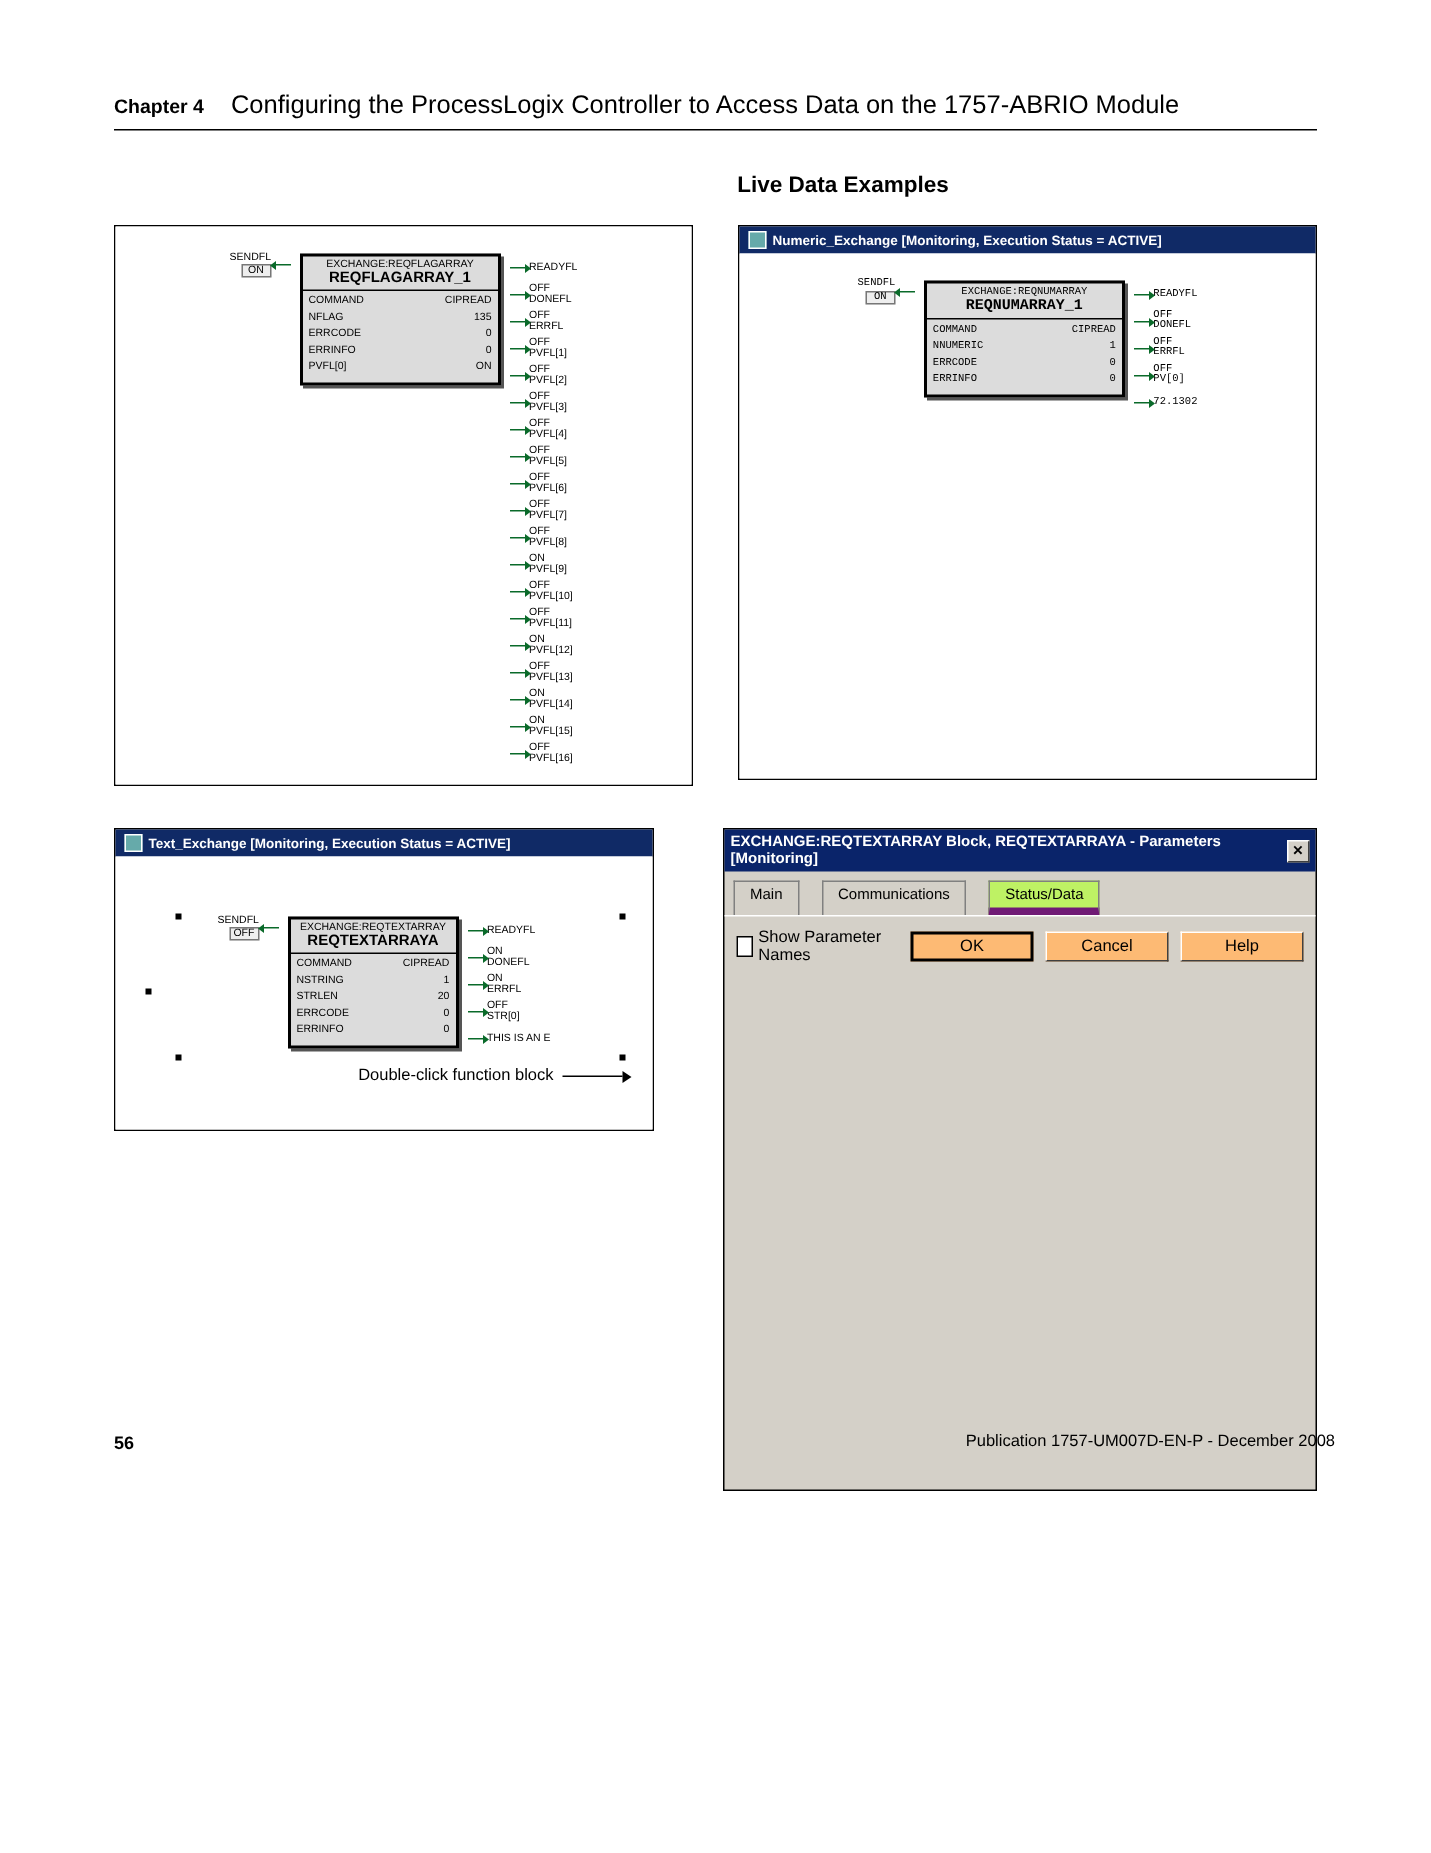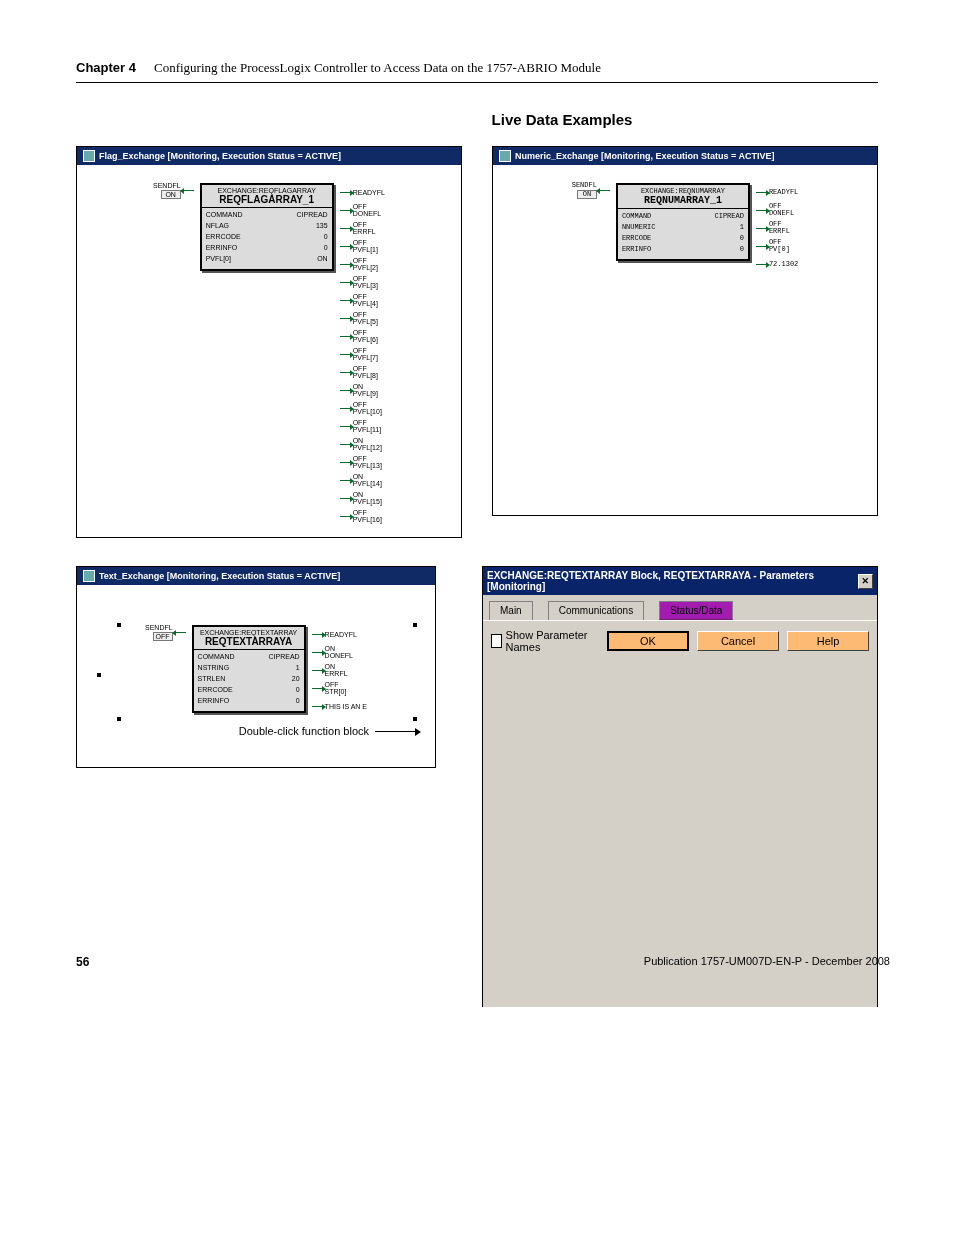--- a/index.html
+++ b/index.html
@@ -16,21 +16,21 @@
     height: 1007px;
   }
   .header-row {
     display: flex;
     align-items: baseline;
     border-bottom: 1.5px solid #000;
     padding-bottom: 6px;
     margin-bottom: 28px;
   }
   .chapter-label { font-weight: bold; font-size: 13px; margin-right: 18px; }
-  .chapter-title { font-size: 13px; font-family: Liberation Serif, serif; }
+  .chapter-title { font-size: 17px; }
   .section-title { text-align: center; font-weight: bold; font-size: 15px; margin-bottom: 18px; margin-left:170px; }
   .figs-row { display: flex; gap: 30px; margin-bottom: 28px; }
   .fig-col { flex: 1 1 0; }
 
   
   .win {
     border: 1px solid #000;
     background: #fff;
     font-family: "Tahoma", Arial, sans-serif;
   }
@@ -97,21 +97,21 @@
     height: 440px;
     display:flex; flex-direction:column;margin-left:16px;
   }
   .dlg-title { background:#0a246a; color:#fff; font-weight:bold; font-size:10px; padding:3px 4px; display:flex; align-items:center; justify-content:space-between;}
   .dlg-close { background:#d4d0c8; color:#000; width:14px; height:13px; font-size:9px; text-align:center; line-height:13px; font-weight:bold; border:1px solid #fff; border-right-color:#404040; border-bottom-color:#404040;}
   .tabs-row { display:flex; padding: 6px 6px 0 6px; gap:16px;}
   .tab {
     padding: 3px 10px; font-size:10px; background:#d4d0c8; border:1px solid #808080;
     border-bottom: none; margin-right:-1px; cursor:pointer;
   }
-  .tab.active { background:#a21caf; position:relative; z-index:2; border-bottom:1px solid #701a75;}
+  .tab.active { background:#bef264; position:relative; z-index:2; border-bottom:5px solid #701a75;}
   .tab-pane {
     margin: 0 6px 6px 6px; border:1px solid #808080; background:#d4d0c8; flex:1;
     padding: 10px; position:relative;
   }
   .pv-title { text-align:center; font-size:10px; margin: 4px 0 2px 0;}
   .grid { border:1px solid #000; background:#fff; height:110px; overflow:hidden;}
   .grid-row { display:flex; border-bottom:1px solid #aaa; font-size:10px;}
   .grid-cell-idx { width:20px; text-align:center; border-right:1px solid #aaa; background:#d4d0c8;}
   .grid-cell-val { flex:1; padding:0 4px;}
   .dlg-bottom { display:flex; align-items:center; padding: 8px; gap:8px; border-top:1px solid #fff;}
@@ -138,24 +138,20 @@
     <span class="chapter-label">Chapter 4</span>
     <span class="chapter-title">Configuring the ProcessLogix Controller to Access Data on the 1757-ABRIO Module</span>
   </div>
 
   <div class="section-title">Live Data Examples</div>
 
   <div class="figs-row">
 
     <div class="fig-col">
       <div class="win">
-        <div class="win-title">
-          <span class="icon"></span>
-          <span>Flag_Exchange [Monitoring, Execution Status = ACTIVE]</span>
-        </div>
         <div class="win-body">
           <div class="fb-wrap">
 
             <div class="port-col-left">
               <div class="port port-left">
                 <div style="display:flex;flex-direction:column;align-items:flex-end;">
                   <span class="port-label">SENDFL</span>
                   <span class="port-state">ON</span>
                 </div>
                 <span class="pin in"></span>

